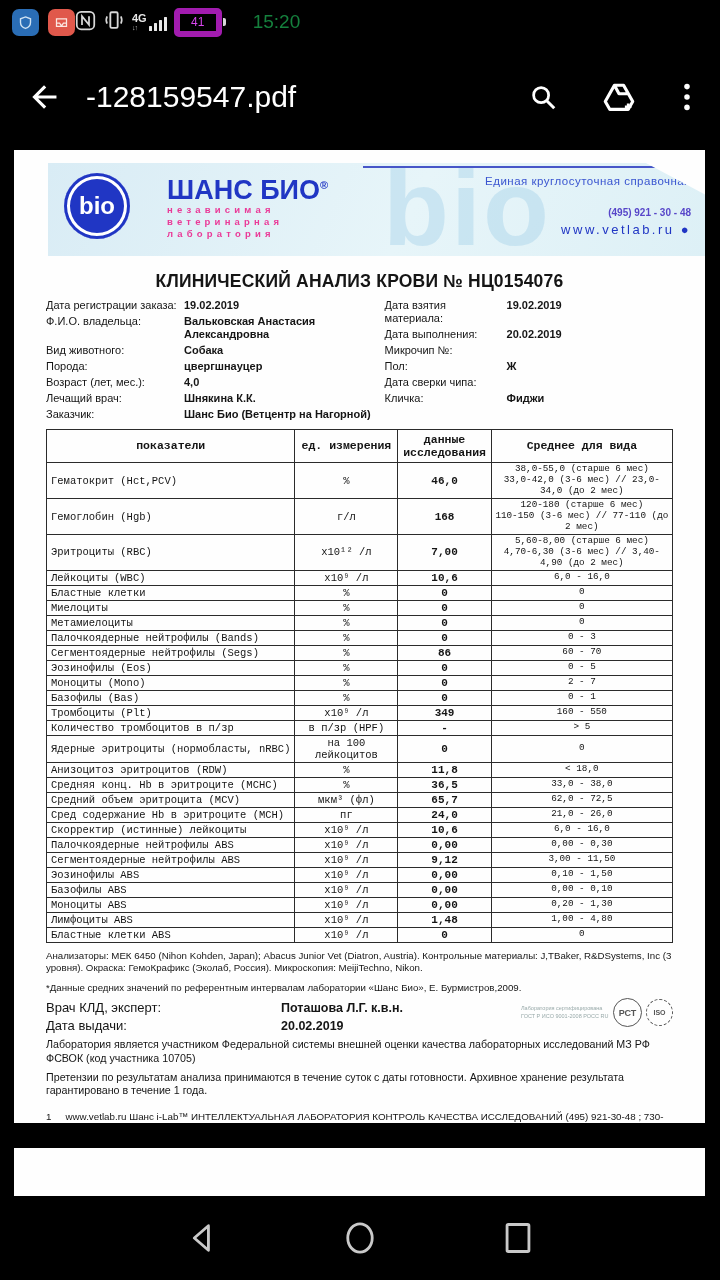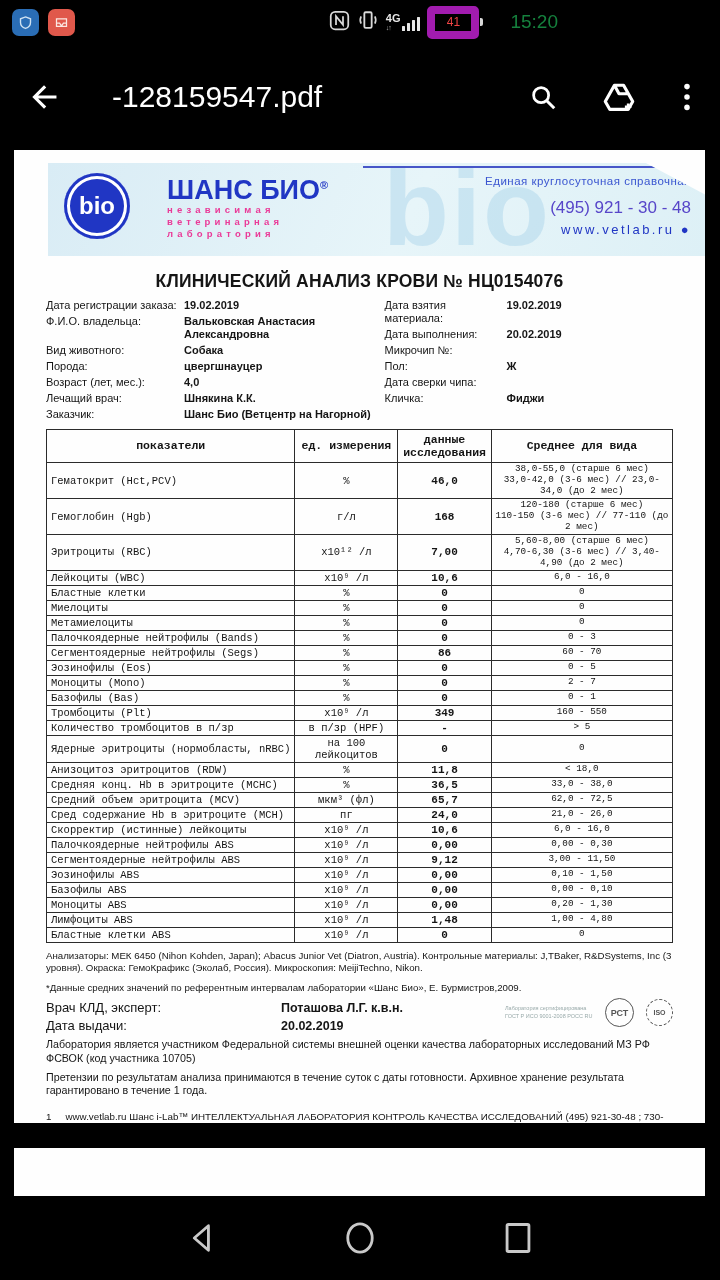--- a/index.html
+++ b/index.html
@@ -1,38 +1,38 @@
 <!DOCTYPE html>
 <html><head>
 <meta charset="utf-8">
 <style>
   html,body{margin:0;padding:0;}
   body{width:720px;height:1280px;background:#000;position:relative;overflow:hidden;
        font-family:"Liberation Sans",sans-serif;}
   
   .status-bar{position:absolute;left:0;top:0;width:570px;height:44px;display:flex;
-      align-items:center;justify-content:space-between;padding:0 12px;box-sizing:border-box;}
+      align-items:center;justify-content:flex-start;padding:0 12px;box-sizing:border-box;}
   .sb-left{display:flex;gap:9px;align-items:center;}
   .app-chip{width:27px;height:27px;border-radius:7px;display:flex;align-items:center;justify-content:center;}
   .sb-right{display:flex;align-items:center;gap:7px;color:#e8e8e8;}
   .sig-wrap{display:flex;align-items:flex-end;gap:1px;}
   .sig-meta{display:flex;flex-direction:column;align-items:flex-start;line-height:1;margin-right:1px;}
   .net-label{font-size:11px;font-weight:bold;color:#e8e8e8;}
   .net-arrows{font-size:7px;color:#bbb;letter-spacing:-1px;}
   .bars{display:flex;align-items:flex-end;gap:2px;}
   .bars i{display:block;width:3px;background:#e8e8e8;border-radius:0.5px;}
   .battery{display:flex;align-items:center;}
-  .batt-body{border:8px solid #a21caf;border-radius:5px;width:36px;height:17px;display:flex;
-      align-items:center;justify-content:center;font-size:12px;color:#ef4444;}
+  .batt-body{border:6px solid #a21caf;border-radius:5px;width:36px;height:17px;display:flex;
+      align-items:center;justify-content:center;font-size:12px;color:#d946ef;}
   .batt-nub{width:3px;height:8px;background:#d8d8d8;border-radius:0 2px 2px 0;margin-left:1px;}
   .clock{font-size:19px;color:#15803d;margin-left:20px;}
   
   .app-bar{position:absolute;left:0;top:44px;width:720px;height:106px;background:#000;
       display:flex;align-items:center;padding:0 26px;box-sizing:border-box;}
-  .pdf-title{color:#fff;font-size:30px;margin-left:52px;flex:1;white-space:nowrap;overflow:hidden;}
+  .pdf-title{color:#fff;font-size:30px;margin-left:26px;flex:1;white-space:nowrap;overflow:hidden;}
   .ab-actions{display:flex;align-items:center;gap:44px;}
   .icon-btn{background:none;border:none;padding:0;display:flex;align-items:center;justify-content:center;cursor:pointer;}
   
   .page{position:absolute;left:14px;top:150px;width:691px;height:973px;background:#fefefe;
         padding:0 32px;box-sizing:border-box;overflow:hidden;color:#151515;}
   
   .band{position:relative;margin:13px -32px 0 2px;height:93px;
         background:linear-gradient(115deg,#d9ecf5 0%,#e7f5f9 55%,#ddf0f6 100%);
         clip-path:polygon(0 0,91% 0,100% 34%,100% 100%,0 100%);overflow:hidden;}
   .band-line{position:absolute;top:3px;right:40px;width:46%;height:2px;background:#4756c8;}
@@ -41,21 +41,21 @@
   .logo-row{position:absolute;left:16px;top:10px;display:flex;align-items:flex-start;gap:12px;}
   .logo-circle{width:66px;height:66px;border-radius:50%;background:#2036c4;display:flex;
         align-items:center;justify-content:center;box-shadow:inset 0 0 0 3px #2036c4, inset 0 0 0 6px #ffffff;}
   .logo-circle span{color:#fff;font-weight:bold;font-size:24px;letter-spacing:0;}
   .brand-block{padding-top:4px;margin-left:25px;}
   .brand-name{color:#2036c4;font-weight:bold;font-size:27px;line-height:1;white-space:nowrap;}
   .brand-name sup{font-size:11px;}
   .tagline{color:#ea3a98;font-size:9.5px;font-weight:bold;letter-spacing:4.2px;line-height:12px;}
   .contact{position:absolute;right:14px;top:12px;text-align:right;}
   .hotline{color:#3a55d0;font-size:11.5px;letter-spacing:0.5px;}
-  .phone{color:#5746c9;font-size:17px;font-weight:normal;margin-top:11px;}
+  .phone{color:#5746c9;font-size:10px;font-weight:bold;margin-top:20px;}
   .website{color:#2036c4;font-size:13px;letter-spacing:2.5px;margin-top:4px;}
   
   .doc-title{text-align:center;font-weight:bold;font-size:17.5px;margin-top:15px;letter-spacing:0.2px;}
   
   .info-grid{display:grid;grid-template-columns:54% 46%;margin-top:7px;}
   .info-row{display:flex;font-size:11px;line-height:1.22;margin-bottom:2.5px;}
   .info-label{width:138px;flex:0 0 138px;}
   .col-right .info-label{width:122px;flex:0 0 122px;}
   .info-value{font-weight:bold;padding-right:4px;}
   
@@ -67,21 +67,21 @@
   td.c-value{font-size:11px;font-weight:bold;text-align:center;padding:1px 2px;}
   td.c-range{font-size:9.3px;text-align:center;white-space:pre-line;line-height:1.18;padding:1px 2px;}
   .w-name{width:37%;} .w-unit{width:17%;} .w-value{width:15%;} .w-range{width:31%;}
   
   .note{font-size:9.7px;line-height:1.28;margin-top:7px;}
   
   .sig-area{position:relative;margin-top:6px;}
   .sig-row{display:flex;align-items:baseline;font-size:13px;margin-bottom:3px;}
   .sig-row .lbl{width:235px;flex:0 0 235px;}
   .sig-row .val{font-weight:bold;font-size:12.5px;}
-  .stamps{position:absolute;right:0;top:-2px;display:flex;align-items:center;gap:12px;}
+  .stamps{position:absolute;right:0;top:-2px;display:flex;align-items:center;gap:4px;}
   .cert-text{font-size:5.5px;color:#9aa;line-height:1.3;text-align:left;width:88px;}
   .stamp{border-radius:50%;display:flex;align-items:center;justify-content:center;color:#555;}
   .stamp-pct{width:27px;height:27px;border:1.5px solid #555;font-size:9px;font-weight:bold;}
   .stamp-iso{width:25px;height:25px;border:1.5px dashed #555;font-size:7px;font-weight:bold;}
   .para{font-size:10.7px;line-height:1.28;margin-top:5px;}
   .page-footline{display:flex;gap:14px;font-size:9.8px;margin-top:13px;align-items:baseline;}
   
   .page2{position:absolute;left:14px;top:1148px;width:691px;height:48px;background:#fefefe;}
   
   .nav-bar{position:absolute;left:0;bottom:0;width:720px;height:84px;background:#000;

